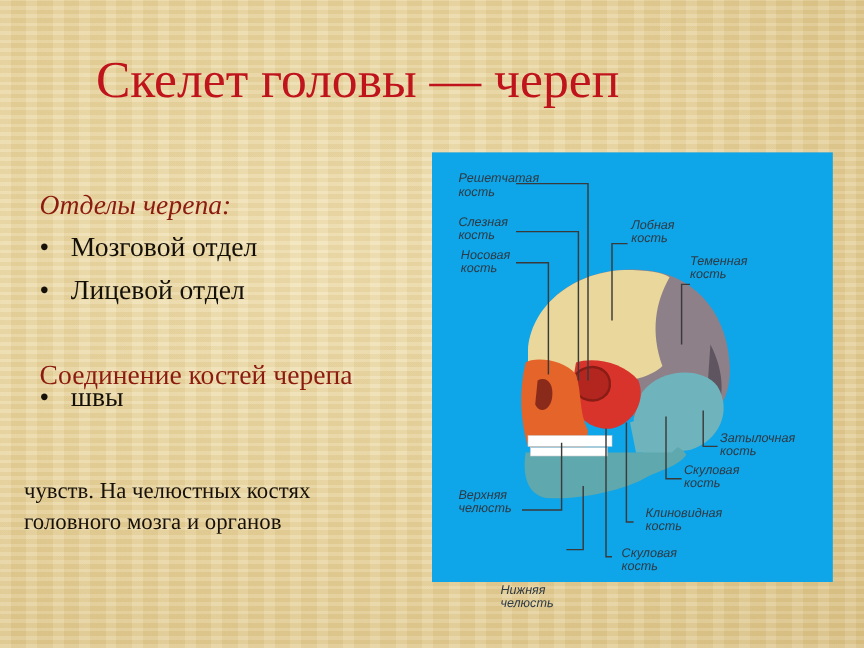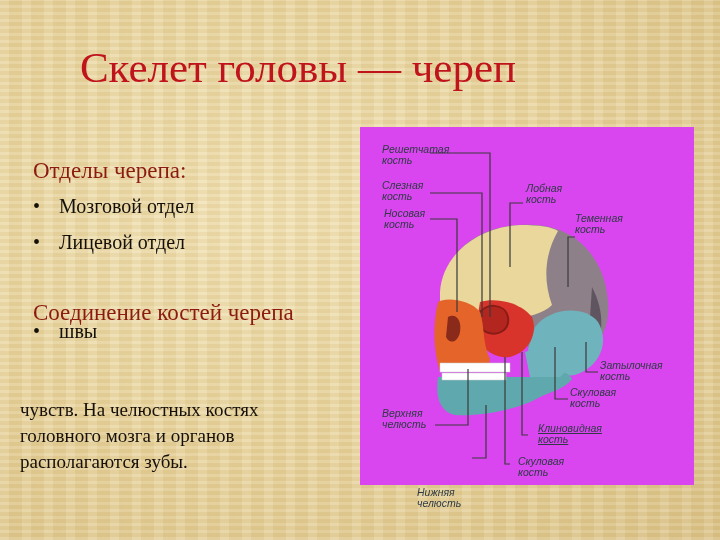--- a/index.html
+++ b/index.html
@@ -10,58 +10,57 @@
       repeating-linear-gradient(0deg, rgba(255,255,255,0.10) 0px, rgba(255,255,255,0.10) 3px, rgba(160,120,40,0.06) 3px, rgba(160,120,40,0.06) 7px),
       repeating-linear-gradient(90deg, rgba(255,255,255,0.08) 0px, rgba(255,255,255,0.08) 9px, rgba(170,130,50,0.07) 9px, rgba(170,130,50,0.07) 22px),
       radial-gradient(ellipse at 35% 40%, #f2e3b6 0%, #e8d49e 55%, #dcc48a 100%);
     font-family: "Liberation Serif", "DejaVu Serif", serif;
   }
   .title {
     position: absolute; left: 0; top: 42px; width: 596px; text-align: center;
     color: #c0141c; font-size: 43px; line-height: 52px;
   }
   .section-head { position: absolute; left: 33px; color: #8b1a10; font-size: 23px; line-height: 28px; }
-  .bullet { position: absolute; left: 33px; color: #141008; font-size: 20px; line-height: 28px; }
+  .bullet { position: absolute; left: 33px; color: #141008; font-size: 23px; line-height: 28px; }
   .bullet .dot { display: inline-block; width: 26px; }
   .para {
     position: absolute; left: 20px; top: 397px; width: 330px;
     color: #161008; font-size: 19px; line-height: 26px;
   }
   .figure {
     position: absolute; left: 360px; top: 127px; width: 334px; height: 358px;
-    background: #d946ef;
+    background: #0ea5e9;
   }
   .figure svg { position: absolute; left: 0; top: 0; }
   .lbl {
     position: absolute; font-family: "Liberation Sans", "DejaVu Sans", sans-serif;
     font-style: italic; font-size: 10.5px; line-height: 11px; color: #2e3a44;
   }
 </style>
 </head>
 <body>
 
 <div class="title">Скелет головы — череп</div>
 
-<div class="section-head" style="top:157px;">Отделы черепа:</div>
+<div class="section-head" style="top:157px;font-style:italic;">Отделы черепа:</div>
 <div class="bullet" style="top:192px;">
   <span class="dot">•</span><span>Мозговой отдел</span>
 </div>
 <div class="bullet" style="top:228px;">
   <span class="dot">•</span><span>Лицевой отдел</span>
 </div>
 
 <div class="section-head" style="top:299px;">Соединение костей черепа</div>
 <div class="bullet" style="top:317px;">
   <span class="dot">•</span><span>швы</span>
 </div>
 
 <div class="para">
   <div>чувств. На челюстных костях</div>
   <div>головного мозга и органов</div>
-  <div>располагаются зубы.</div>
 </div>
 
 <div class="figure">
   <svg width="334" height="358" viewBox="0 0 334 358">
 
     <path d="M85 150 C 95 110, 140 95, 175 98 C 215 100, 245 130, 248 175 C 250 200, 240 215, 232 220 L 175 230 L 140 175 Z" fill="#8d8089"></path>
     <path d="M232 160 C 245 185, 244 210, 232 225 L 222 228 L 230 190 Z" fill="#5f5560"></path>
     <path d="M80 165 C 82 130, 115 100, 160 98 C 180 98, 192 100, 198 104 C 186 125, 182 150, 192 178 C 180 190, 150 195, 120 190 C 100 188, 86 182, 80 175 Z" fill="#e9d79c"></path>
     <path d="M175 200 C 190 180, 225 178, 238 195 C 250 215, 240 240, 215 248 C 190 252, 170 240, 168 222 Z" fill="#6fb3bd"></path>
     <path d="M120 175 C 135 170, 160 175, 172 190 C 178 205, 170 225, 150 230 C 135 232, 120 222, 115 205 Z" fill="#d8342c"></path>
@@ -123,21 +122,21 @@
       <div>кость</div>
   </div>
   <div class="lbl" style="left:210px; top:260px;">
     <div>Скуловая</div>
       <div>кость</div>
   </div>
   <div class="lbl" style="left:22px; top:281px;">
     <div>Верхняя</div>
       <div>челюсть</div>
   </div>
-  <div class="lbl" style="left:178px; top:296px;text-decoration:underline;">
+  <div class="lbl" style="left:178px; top:296px;">
     <div>Клиновидная</div>
       <div>кость</div>
   </div>
   <div class="lbl" style="left:57px; top:324px;margin-top:36px;">
     <div>Нижняя</div>
       <div>челюсть</div>
   </div>
   <div class="lbl" style="left:158px; top:329px;">
     <div>Скуловая</div>
       <div>кость</div>

